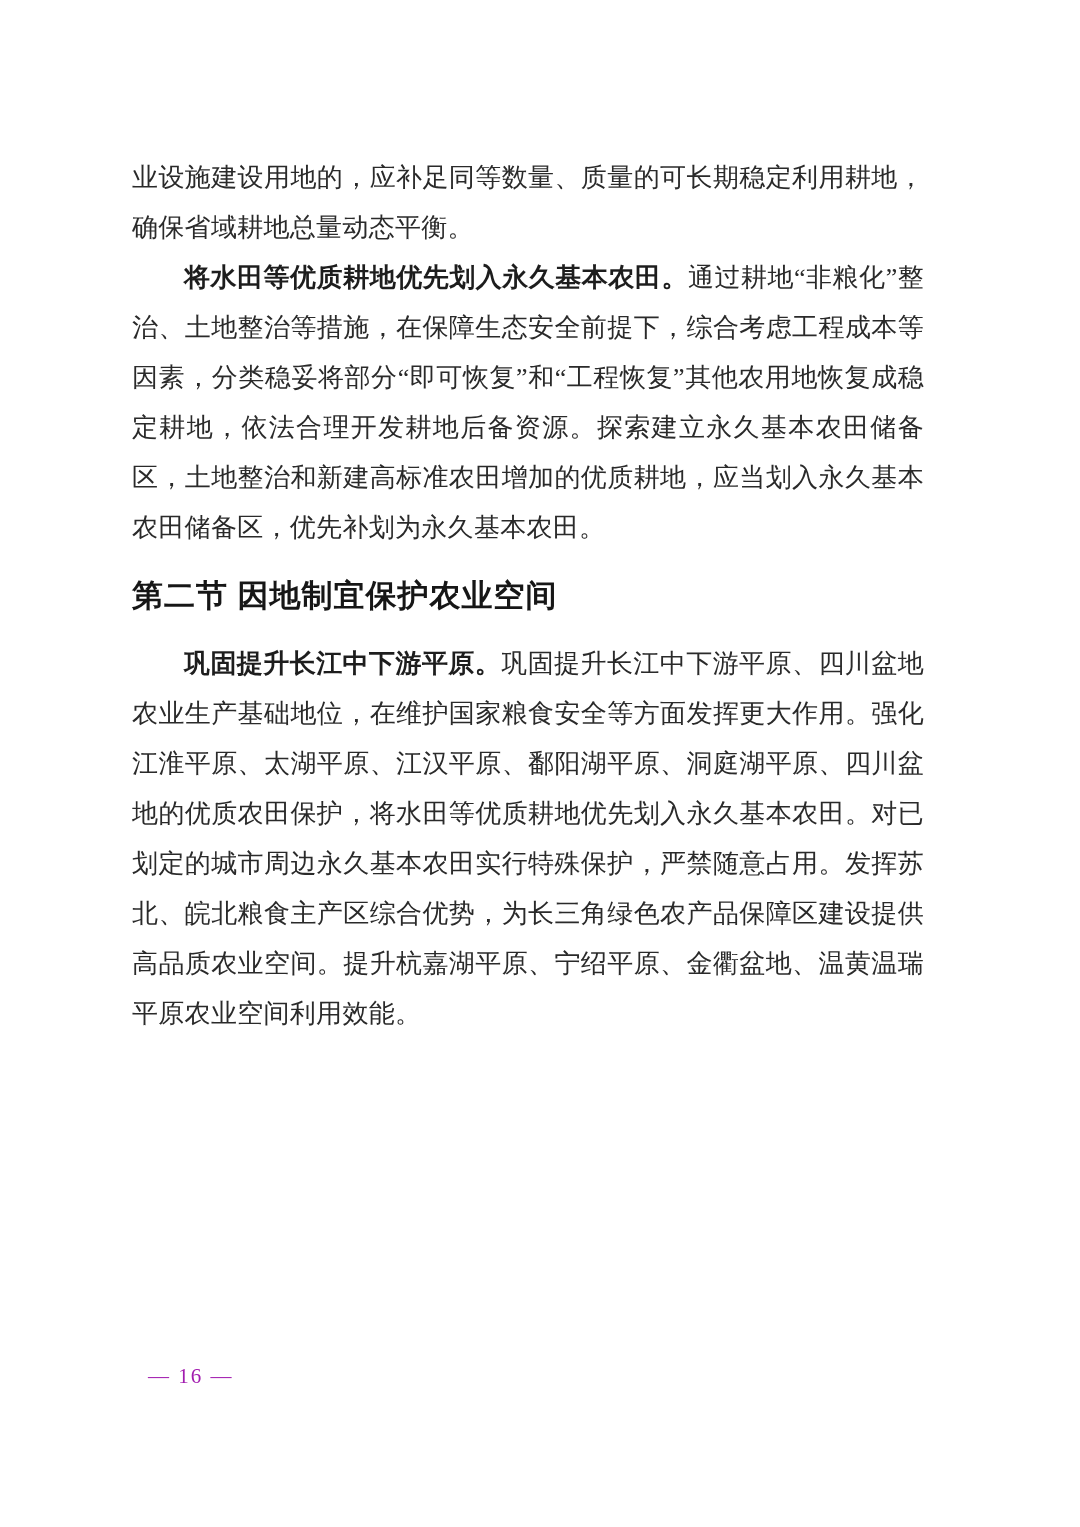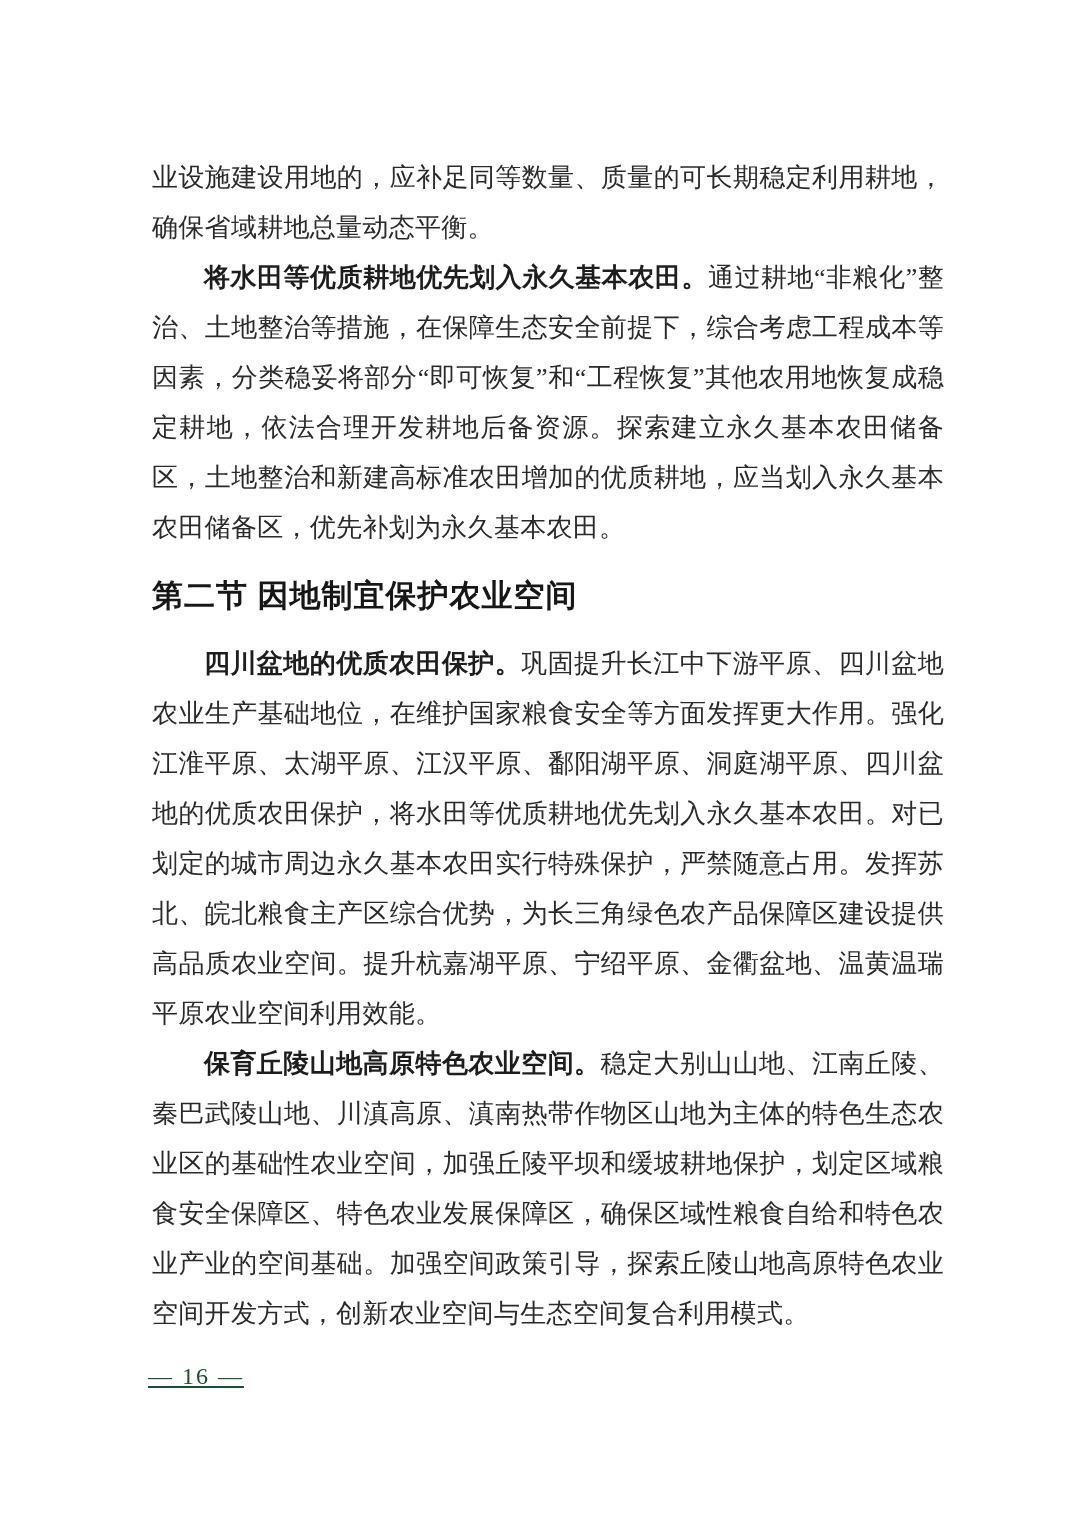--- a/index.html
+++ b/index.html
@@ -12,21 +12,21 @@
     width: 1080px;
     height: 1527px;
     margin: 0 auto;
     background: #ffffff;
     overflow: hidden;
     font-family: "Liberation Serif", serif;
     color: #2a2a2a;
   }
   .content {
     position: absolute;
-    left: 152px;
+    left: 132px;
     top: 153px;
     width: 792px;
   }
   .body-para {
     margin: 0;
     font-size: 26px;
     line-height: 50px;
     text-align: justify;
     text-justify: inter-character;
     letter-spacing: 0.3px;
@@ -45,39 +45,37 @@
     font-weight: 700;
     font-size: 31px;
     line-height: 50px;
     letter-spacing: 1px;
     color: #161616;
   }
   .page-footer {
     position: absolute;
     left: 148px;
     top: 1356px;
-    font-size: 24px;
+    font-size: 21px;
     line-height: 40px;
     letter-spacing: 2px;
-    color: #14532d;
-    text-decoration: underline;
+    color: #a21caf;
   }
 </style>
 </head>
 <body>
 
 <div class="page">
   <div class="content">
 
     <p class="body-para"><span>业设施建设用地的，应补足同等数量、质量的可长期稳定利用耕地，确保省域耕地总量动态平衡。</span></p>
 
     <p class="body-para para-indent"><span class="para-lead">将水田等优质耕地优先划入永久基本农田。</span><span>通过耕地“非粮化”整治、土地整治等措施，在保障生态安全前提下，综合考虑工程成本等因素，分类稳妥将部分“即可恢复”和“工程恢复”其他农用地恢复成稳定耕地，依法合理开发耕地后备资源。探索建立永久基本农田储备区，土地整治和新建高标准农田增加的优质耕地，应当划入永久基本农田储备区，优先补划为永久基本农田。</span></p>
 
     <h2 class="section-heading">第二节 因地制宜保护农业空间</h2>
 
-    <p class="body-para para-indent"><span class="para-lead">四川盆地的优质农田保护。</span><span>巩固提升长江中下游平原、四川盆地农业生产基础地位，在维护国家粮食安全等方面发挥更大作用。强化江淮平原、太湖平原、江汉平原、鄱阳湖平原、洞庭湖平原、四川盆地的优质农田保护，将水田等优质耕地优先划入永久基本农田。对已划定的城市周边永久基本农田实行特殊保护，严禁随意占用。发挥苏北、皖北粮食主产区综合优势，为长三角绿色农产品保障区建设提供高品质农业空间。提升杭嘉湖平原、宁绍平原、金衢盆地、温黄温瑞平原农业空间利用效能。</span></p>
+    <p class="body-para para-indent"><span class="para-lead">巩固提升长江中下游平原。</span><span>巩固提升长江中下游平原、四川盆地农业生产基础地位，在维护国家粮食安全等方面发挥更大作用。强化江淮平原、太湖平原、江汉平原、鄱阳湖平原、洞庭湖平原、四川盆地的优质农田保护，将水田等优质耕地优先划入永久基本农田。对已划定的城市周边永久基本农田实行特殊保护，严禁随意占用。发挥苏北、皖北粮食主产区综合优势，为长三角绿色农产品保障区建设提供高品质农业空间。提升杭嘉湖平原、宁绍平原、金衢盆地、温黄温瑞平原农业空间利用效能。</span></p>
 
-    <p class="body-para para-indent"><span class="para-lead">保育丘陵山地高原特色农业空间。</span><span>稳定大别山山地、江南丘陵、秦巴武陵山地、川滇高原、滇南热带作物区山地为主体的特色生态农业区的基础性农业空间，加强丘陵平坝和缓坡耕地保护，划定区域粮食安全保障区、特色农业发展保障区，确保区域性粮食自给和特色农业产业的空间基础。加强空间政策引导，探索丘陵山地高原特色农业空间开发方式，创新农业空间与生态空间复合利用模式。</span></p>
 
   </div>
 
   <div class="page-footer">— 16 —</div>
 </div>
 
 </body></html>

